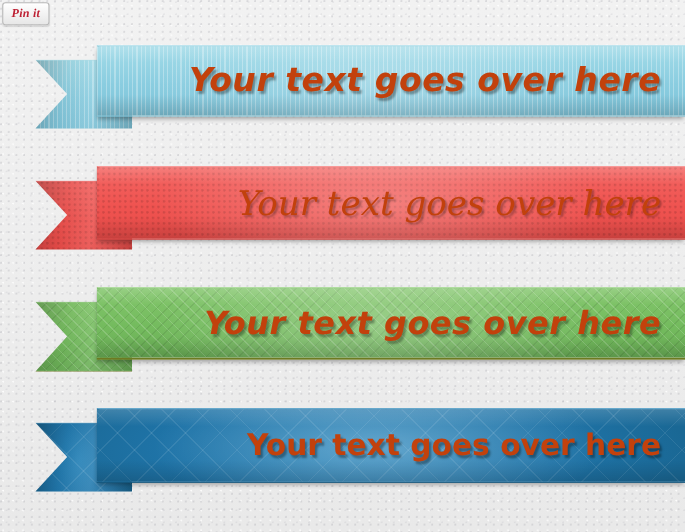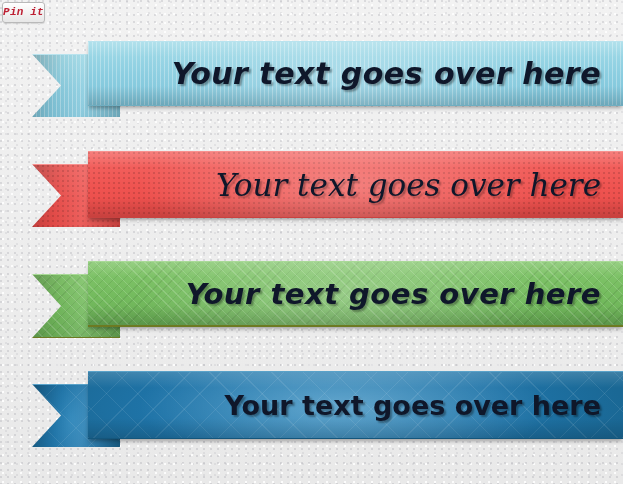--- a/index.html
+++ b/index.html
@@ -23,21 +23,21 @@
   
   #pinit{
     position:absolute;left:2px;top:2px;
     display:flex;align-items:center;justify-content:center;
     width:41px;height:19px;
     border:1px solid #b9b9b9;
     border-radius:3px;
     background:linear-gradient(180deg,#ffffff 0%,#f4f4f4 45%,#e7e7e7 100%);
     box-shadow:0 1px 1px rgba(0,0,0,.12), inset 0 1px 0 #fff;
     color:#bd2033;
-    font-family:Liberation Mono, monospace;
+    font-family:Liberation Serif, serif;
     font-style:italic;font-weight:bold;
     font-size:11px;letter-spacing:.2px;
     line-height:1;
     cursor:pointer;
     z-index:40;
   }
 
   
   .ribbon{position:absolute;left:0;width:623px;}
 
@@ -89,21 +89,21 @@
     position:absolute;inset:0;
     background:radial-gradient(ellipse 62% 150% at 48% 52%, rgba(255,255,255,.26) 0%, rgba(255,255,255,0) 62%),
                linear-gradient(180deg, rgba(255,255,255,.16) 0%, rgba(255,255,255,0) 24%, rgba(0,0,0,0) 70%, rgba(0,0,0,.14) 100%);
   }
   .bar-label{
     position:relative;z-index:5;
     width:100%;
     text-align:right;
     padding-right:22px;
     box-sizing:border-box;
-    color:#0f172a;
+    color:#c2410c;
     white-space:nowrap;
   }
 
   
 
   
   #ribbon-1{top:41px;}
   #ribbon-1 .bar-inner,#ribbon-1 .tail-inner,#ribbon-1 .fold{
     background-color:#8ed0e0;
     background-image:repeating-linear-gradient(90deg,rgba(255,255,255,.30) 0px,rgba(255,255,255,.30) 1px,rgba(0,0,0,0) 1px,rgba(0,0,0,0) 4px),

